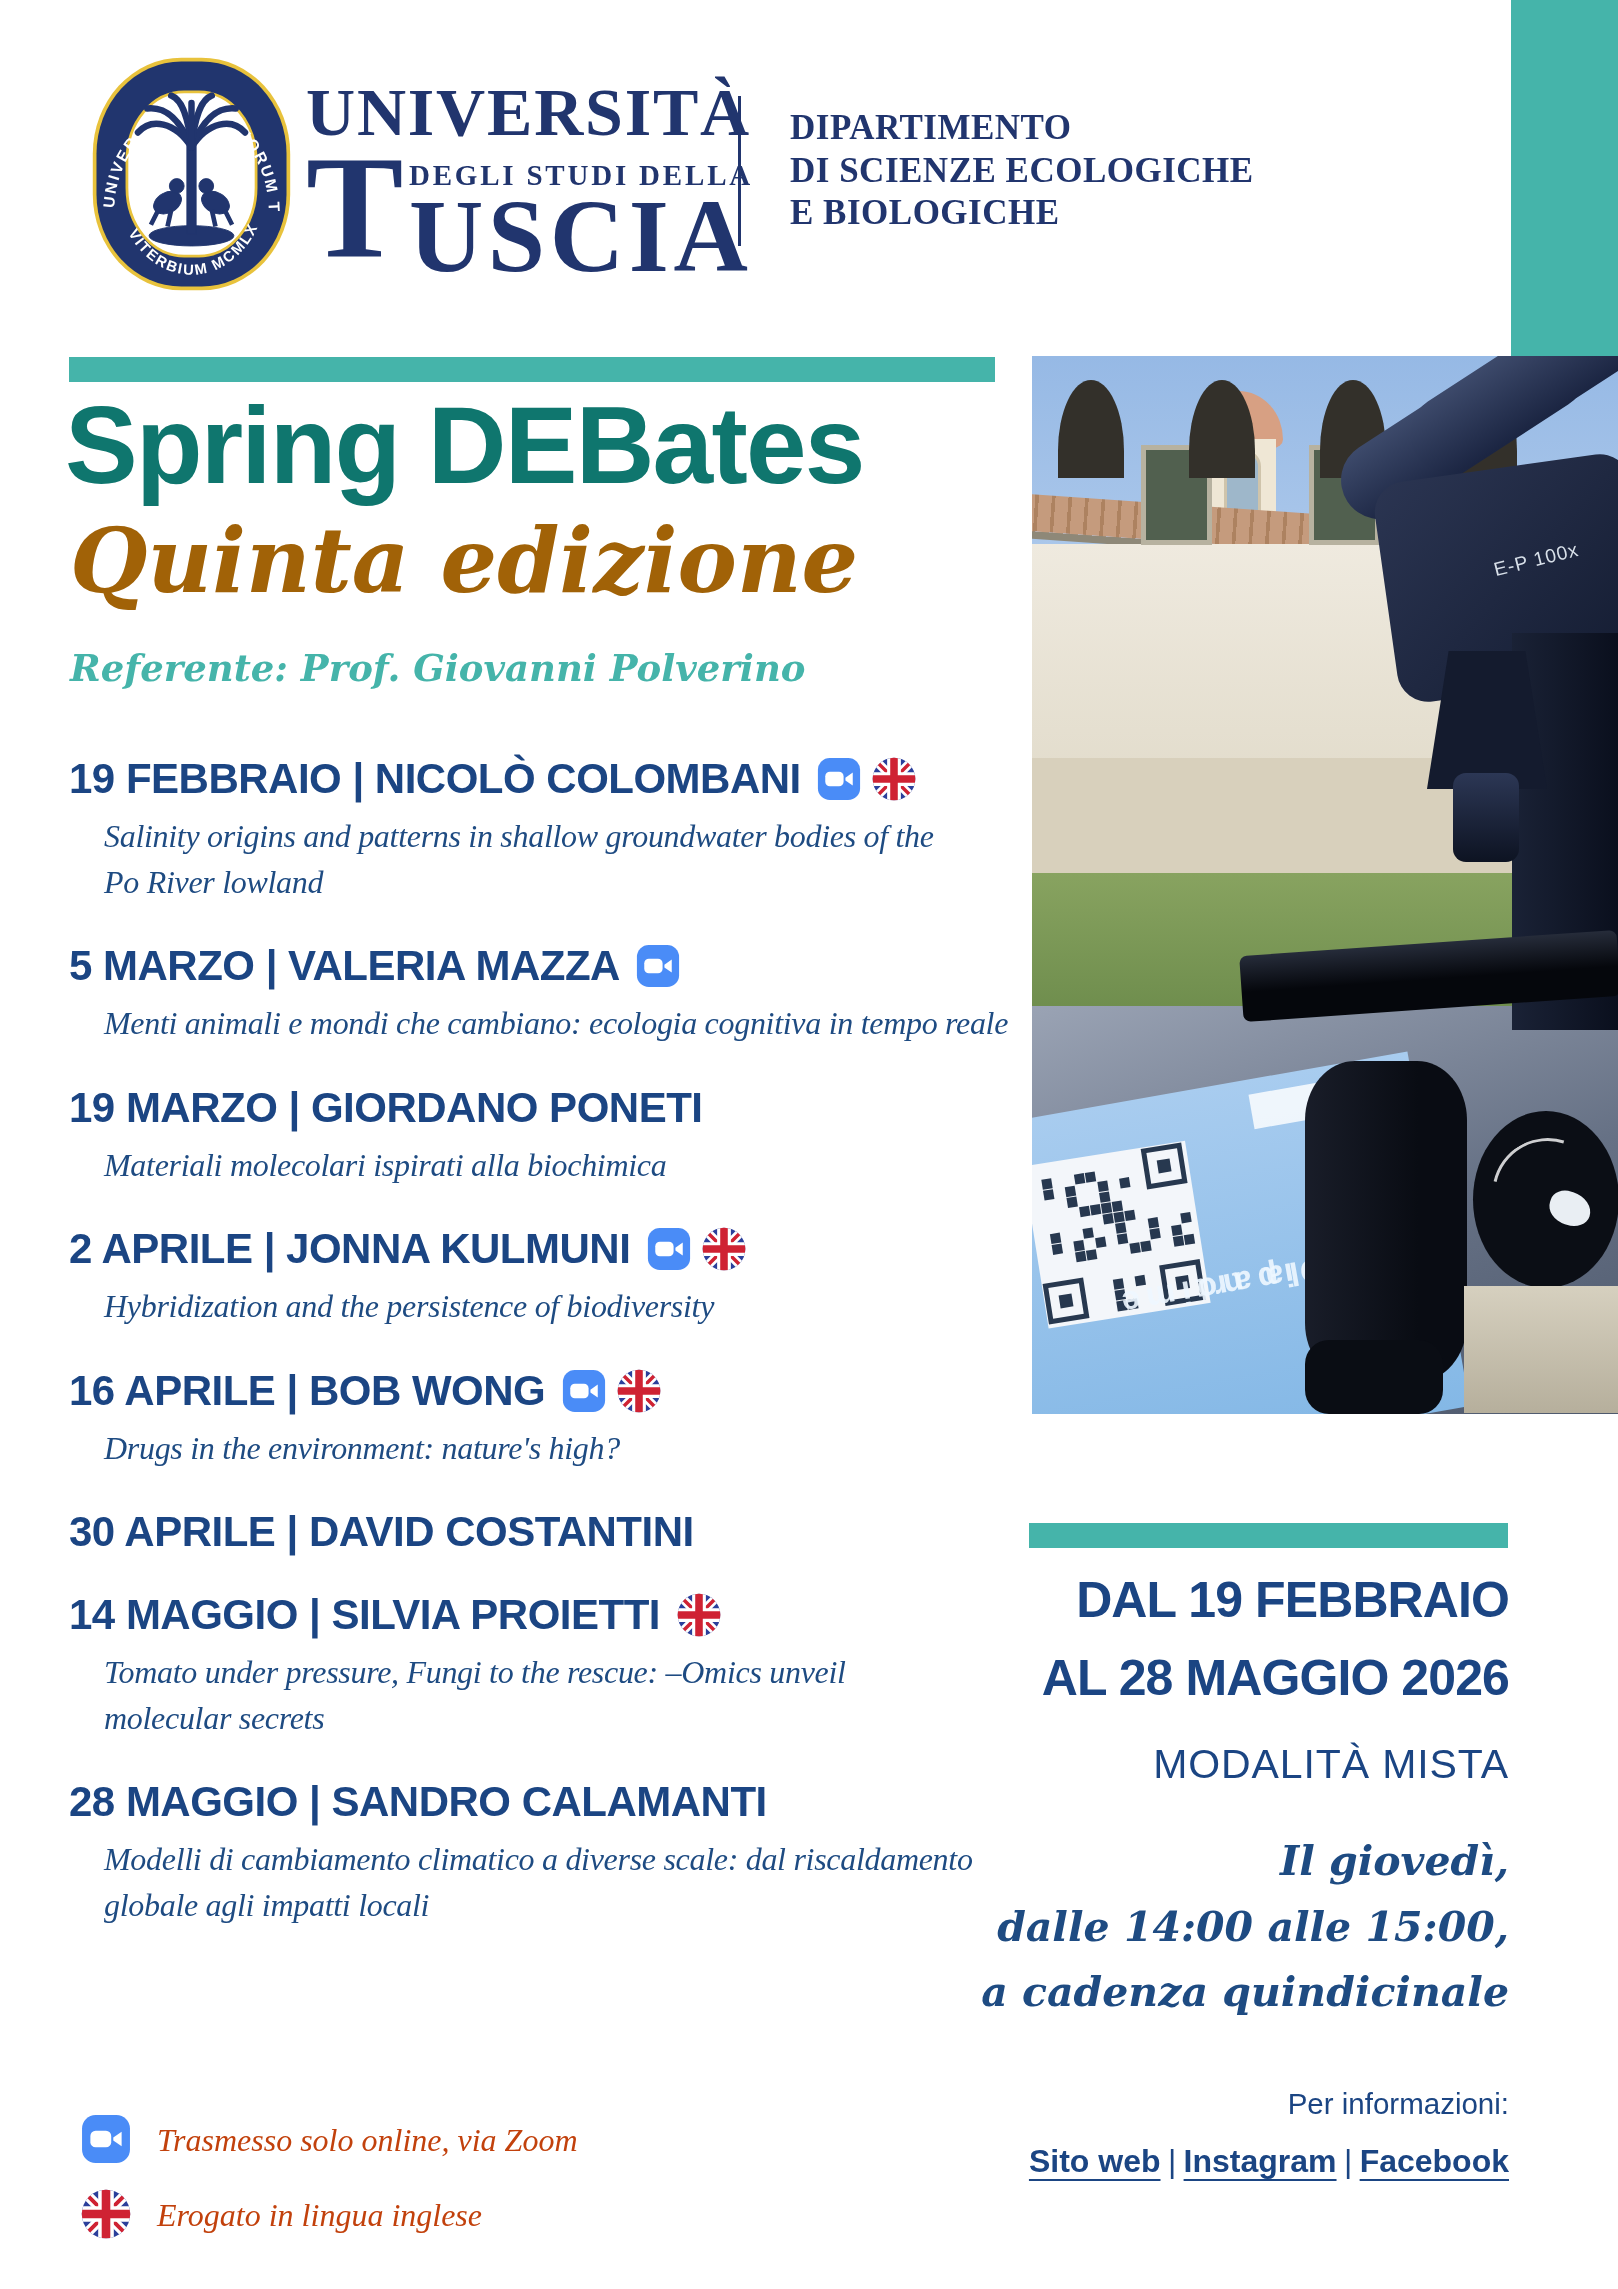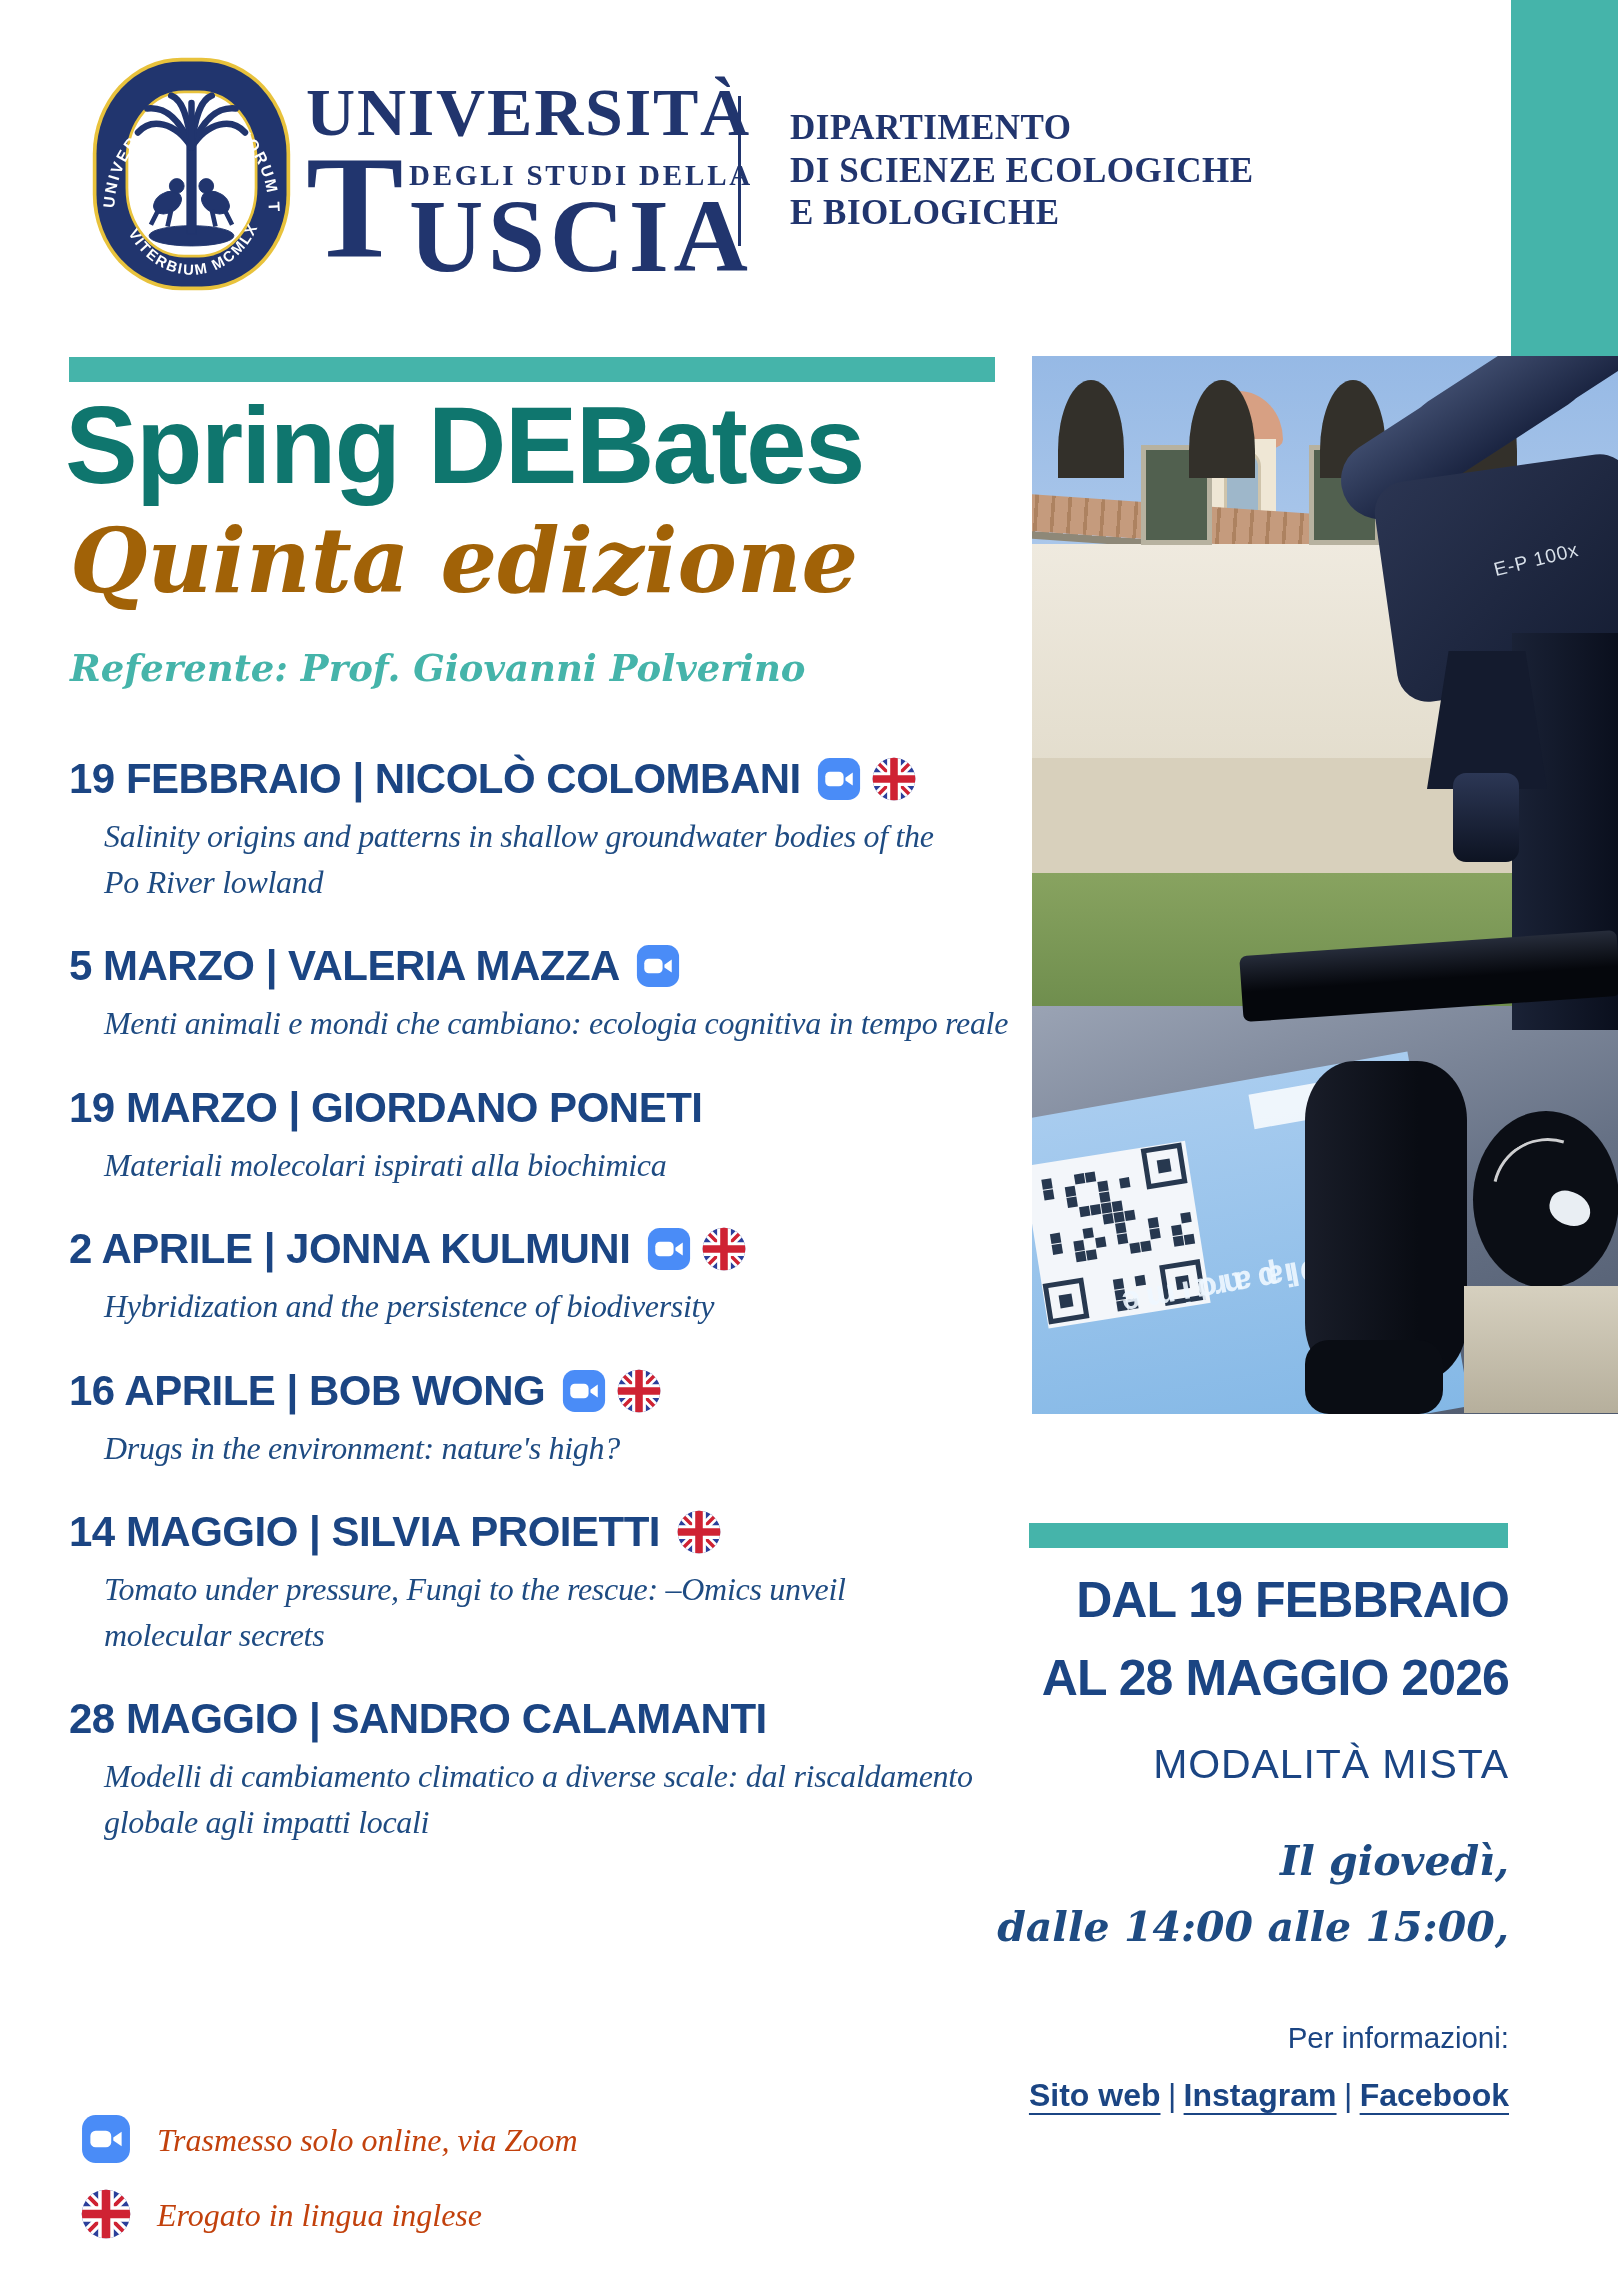--- a/index.html
+++ b/index.html
@@ -304,20 +304,24 @@
               </svg>
             </span>
           </span>
       </div>
       <div class="entry-desc">
           <div>Drugs in the environment: nature's high?</div>
         </div>
     </div>
 
     <div class="entry">
+      <div class="entry-header">
+        <span class="entry-label">30 APRILE | DAVID COSTANTINI</span>
+        <span class="entry-icons"></span>
+      </div>
     </div>
 
     <div class="entry">
       <div class="entry-header">
         <span class="entry-label">14 MAGGIO | SILVIA PROIETTI</span>
         <span class="entry-icons">
             <span class="icon uk">
               <svg viewBox="0 0 64 64">
                 <defs>
                   <clipPath id="ukclip3">
@@ -382,20 +386,21 @@
   </div>
 
   <div class="info-bar"></div>
   <div class="info-panel">
     <div class="date-line">DAL 19 FEBBRAIO</div>
     <div class="date-line">AL 28 MAGGIO 2026</div>
     <div class="mode-line">MODALITÀ MISTA</div>
     <div class="time-block">
       <div>Il giovedì,</div>
       <div>dalle 14:00 alle 15:00,</div>
+      <div>a cadenza quindicinale</div>
     </div>
     <div class="info-label">Per informazioni:</div>
     <div class="info-links"><a href="#">Sito web</a><span class="link-sep">|</span><a href="#">Instagram</a><span class="link-sep">|</span><a href="#">Facebook</a></div>
   </div>
 
   <div class="photo">
     <div class="ph-sky"></div>
     <div class="ph-cupola-dome"></div>
     <div class="ph-cupola-drum"></div>
     <div class="ph-cupola-win"></div>

